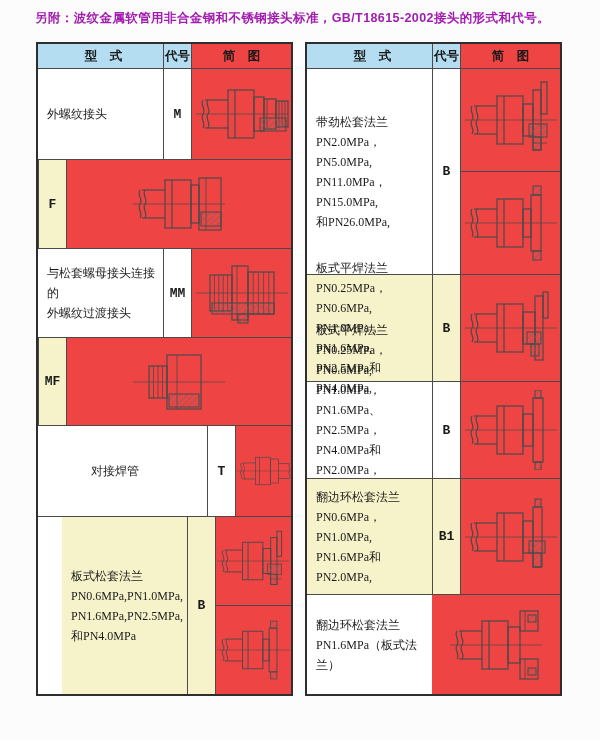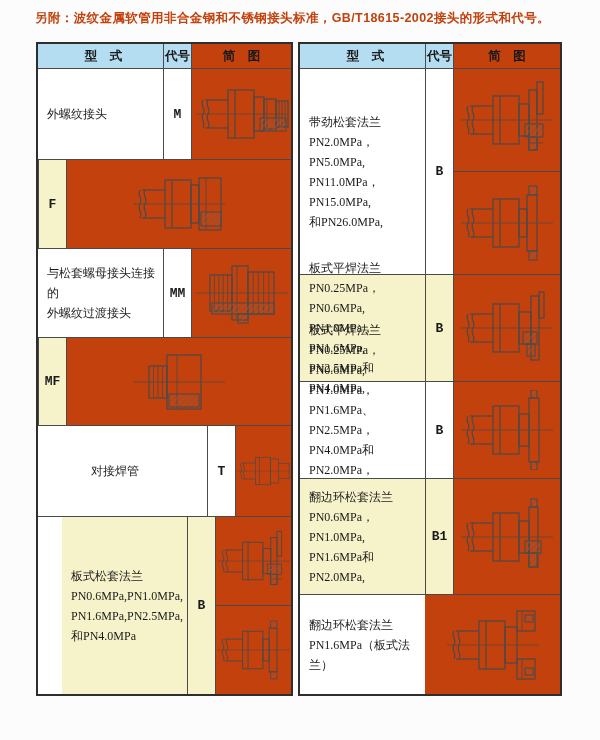--- a/index.html
+++ b/index.html
@@ -4,38 +4,38 @@
 <style>
   :root{
     --border:#454545; --outer:#2e2e2e; --hl:#f6f3ca; --hdr:#b5ddf2;
     --ink:#1a1a1a; --line:#4a4a4a; --page:#fcfcfc;
   }
   *{margin:0;padding:0;box-sizing:border-box}
   html,body{width:600px;height:740px;background:var(--page);
     font-family:"Liberation Sans",sans-serif;color:var(--ink);overflow:hidden}
   .page{position:relative;width:600px;height:740px}
   .title{position:absolute;left:35px;top:10px;width:545px;
-    font-size:12.5px;font-weight:bold;letter-spacing:.4px;color:#c2410c}
-  .table-wrap{position:absolute;left:36px;top:42px;width:526px;display:flex;gap:5px}
+    font-size:12.5px;font-weight:bold;letter-spacing:.4px;color:#a21caf}
+  .table-wrap{position:absolute;left:36px;top:42px;width:526px;display:flex;gap:12px}
   .half{background:#fff;border:2px solid var(--outer)}
   .half-left{width:257px}
   .half-right{width:264px}
   .row{display:flex;border-top:1px solid var(--line)}
   .row:first-child{border-top:none}
   .hrow{height:24px;background:var(--hdr)}
   .hrow .cell{display:flex;align-items:center;justify-content:center;
     font-size:12.5px;font-weight:bold}
   .cell{min-width:0}
   .type{width:125px;display:flex;align-items:center;
     padding:6px 3px 6px 9px;font-size:12px;line-height:20px;
     white-space:pre-line;font-family:"Liberation Serif","Liberation Sans",serif}
   .code{width:29px;border-left:1px solid var(--line);border-right:1px solid var(--line);
     display:flex;align-items:center;justify-content:center;
     font-family:Liberation Mono, monospace;font-weight:bold;font-size:13px}
-  .diagram{flex:1;display:flex;flex-direction:column;background:#c2410c}
+  .diagram{flex:1;display:flex;flex-direction:column;background:#ef4444}
   .sub{flex:1;display:flex;align-items:center;justify-content:center;overflow:hidden}
   .sub + .sub{border-top:1px solid var(--line)}
   .yellow .type,.yellow .code{background:var(--hl)}
   svg{display:block}
 </style>
 </head>
 <body>
 
 <div class="page">
   <div class="title">另附：波纹金属软管用非合金钢和不锈钢接头标准，GB/T18615-2002接头的形式和代号。</div>

